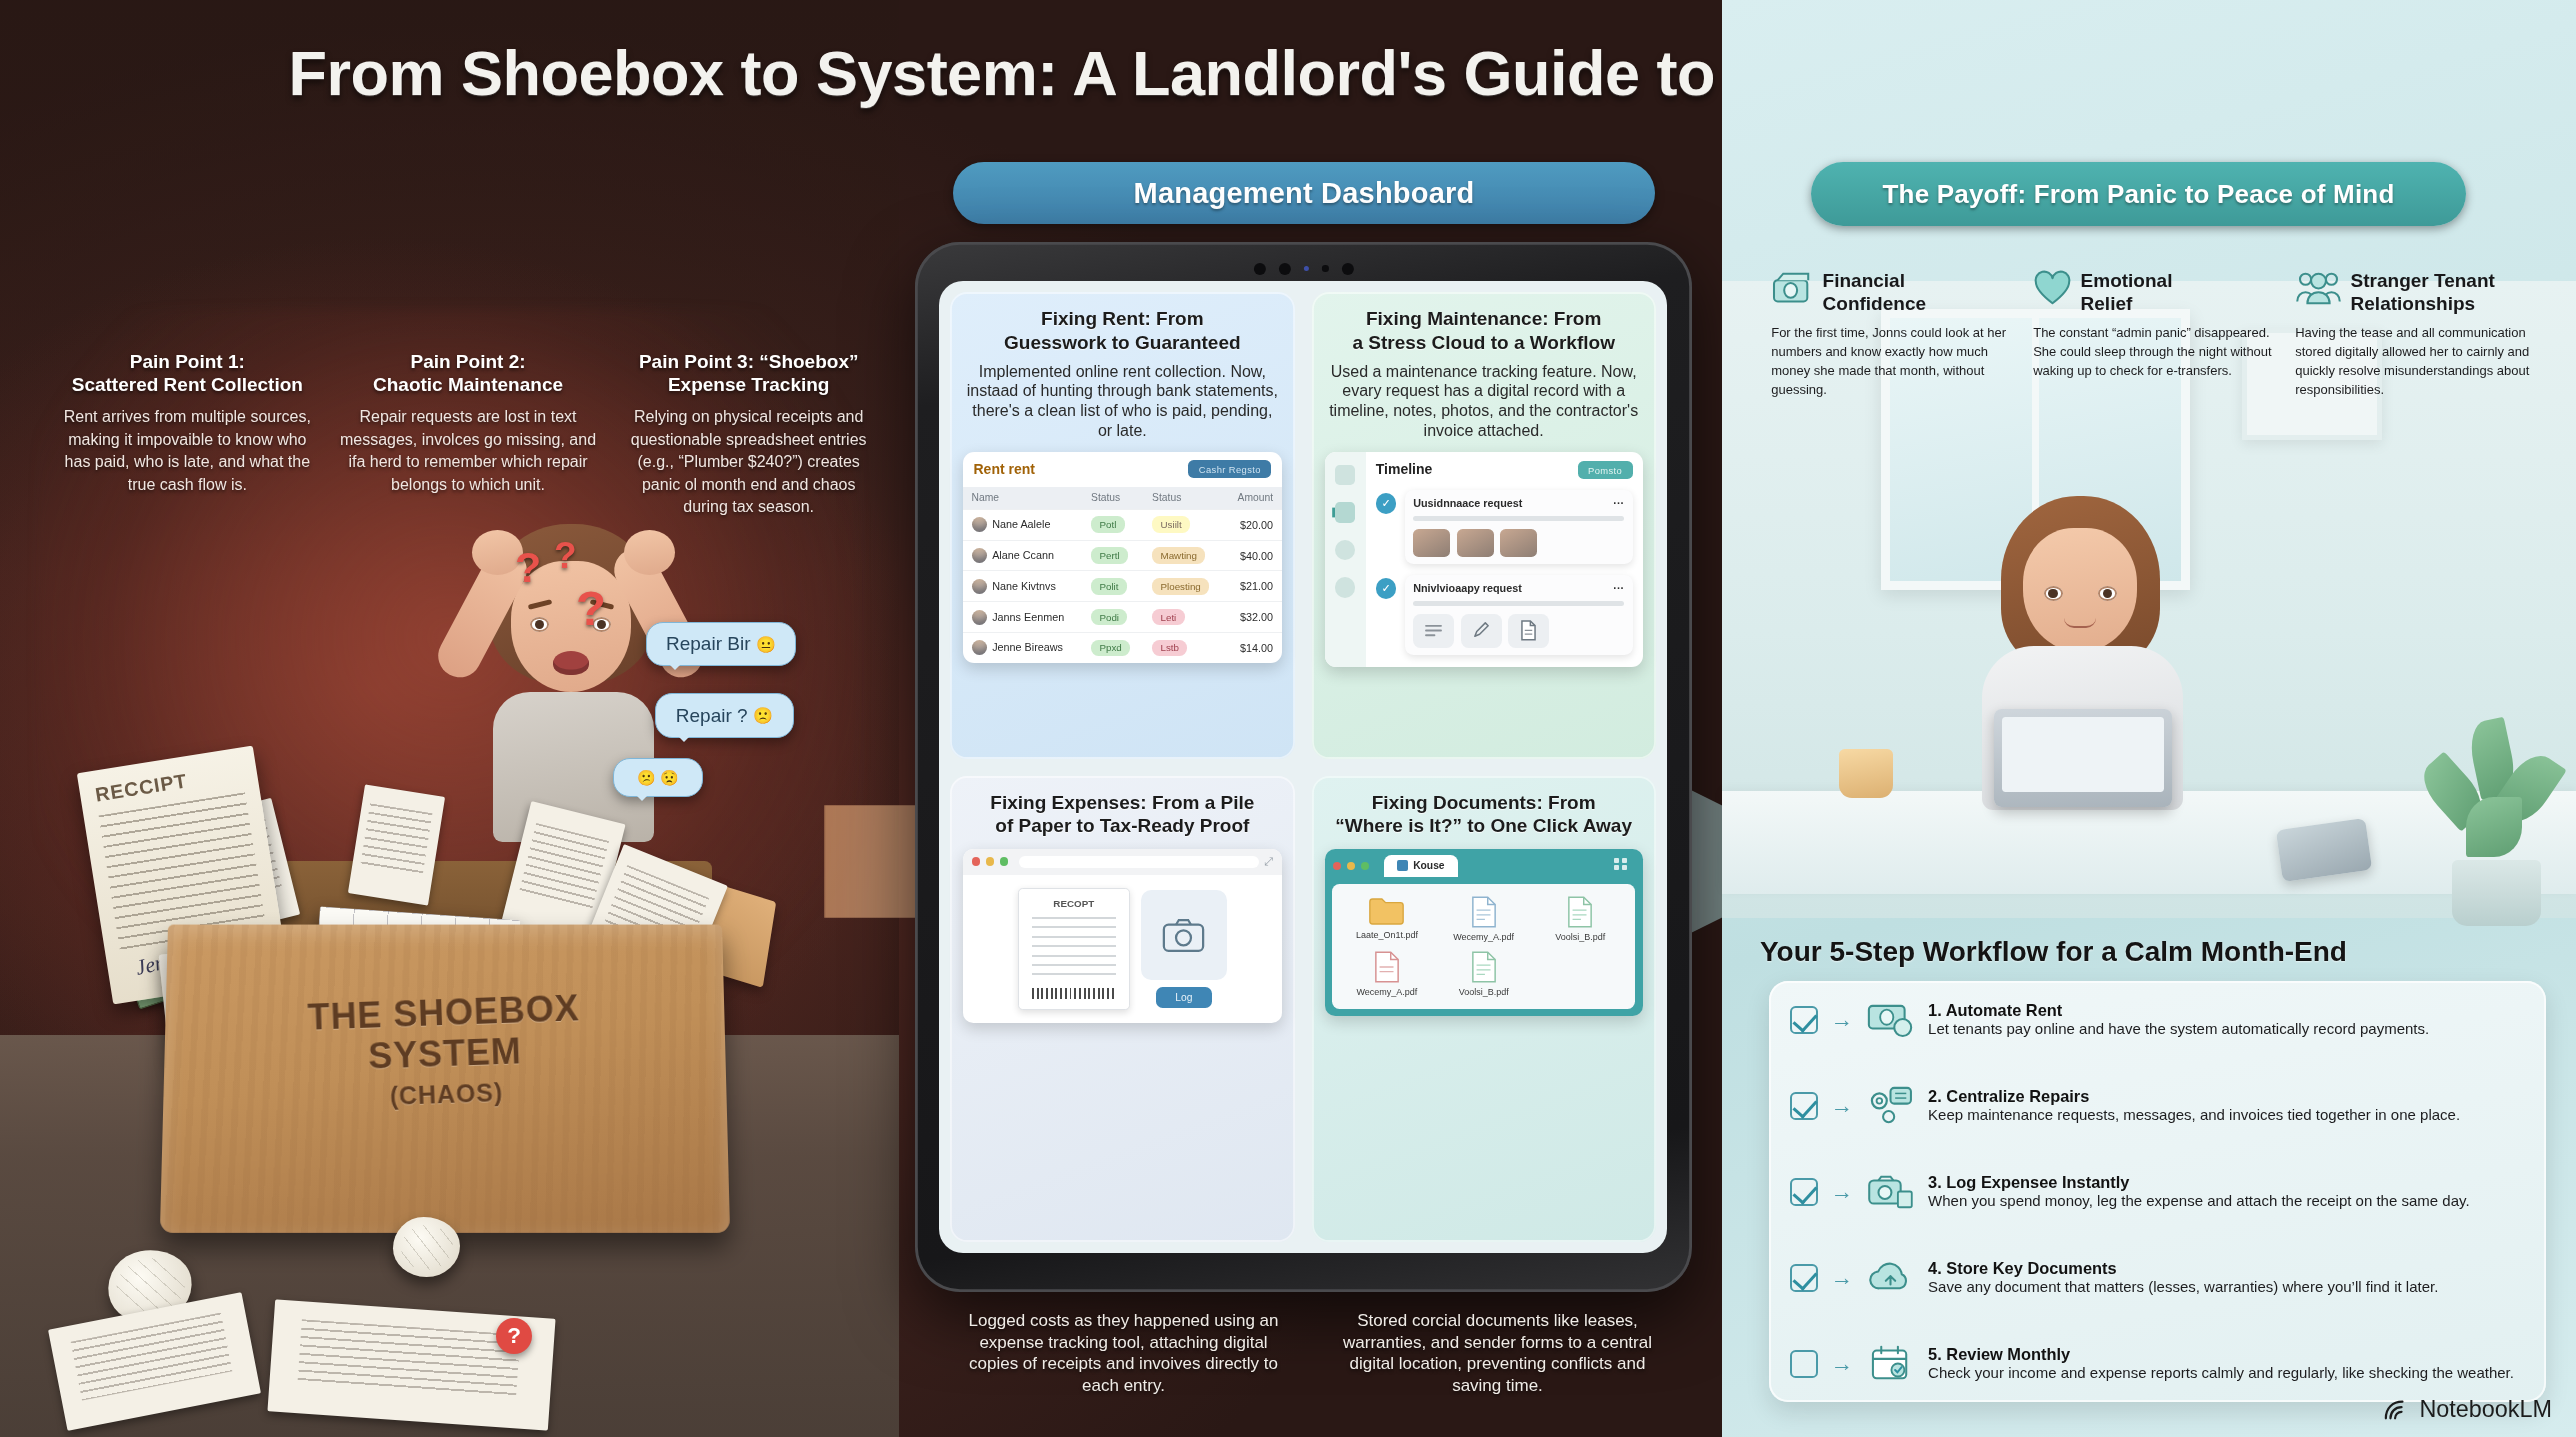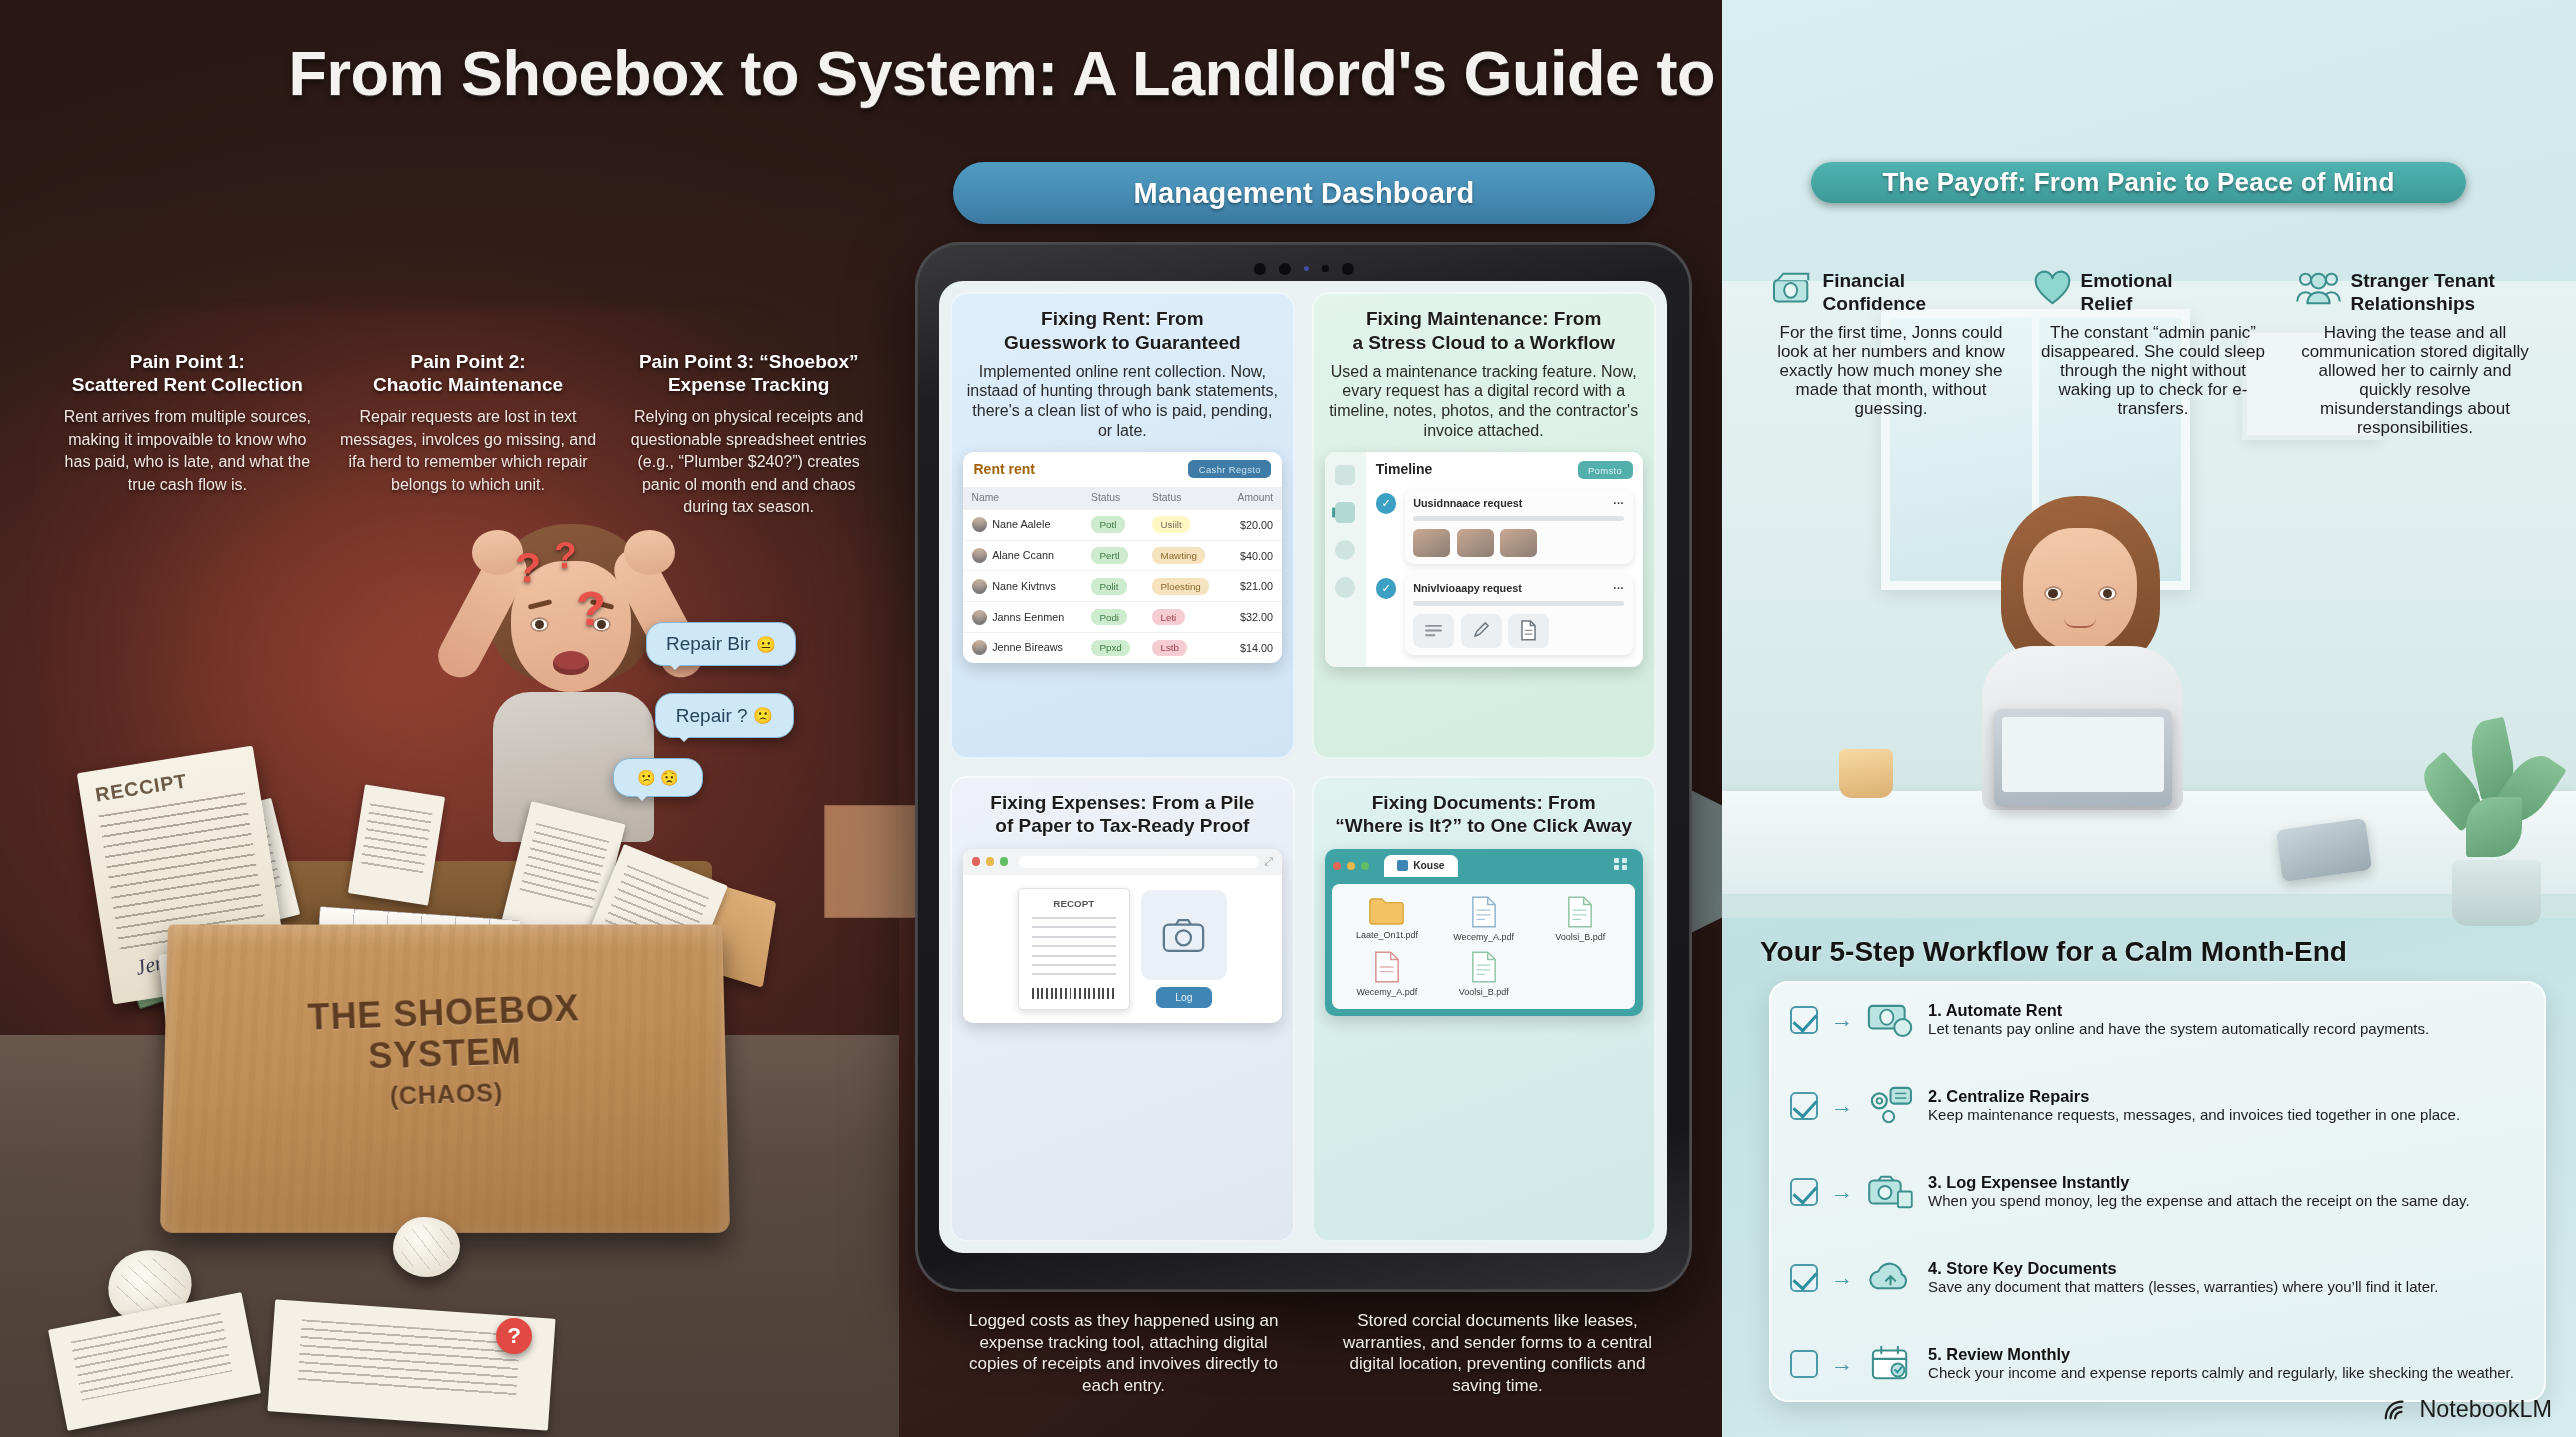--- a/index.html
+++ b/index.html
@@ -38,21 +38,21 @@
   .pill {
     position:absolute; border-radius:37px; display:flex; align-items:center; justify-content:center;
     font-weight:bold; color:#fff; letter-spacing:0.2px;
     box-shadow: 0 2.8px 9.4px rgba(0,0,0,.38);
     text-shadow: 0 1.9px 2.8px rgba(0,0,0,.35);
   }
   #pill-left { left:64px; top:162px; width:777px; height:62px; font-size:29px;
     background: linear-gradient(180deg,#c4564a 0%, #b0453c 100%); }
   #pill-mid  { left:953px; top:162px; width:702px; height:62px; font-size:29px;
     background: linear-gradient(180deg,#4f9bc0 0%, #3f80aa 100%); }
-  #pill-right{ left:1811px; top:162px; width:655px; height:41px; font-size:26px;
+  #pill-right{ left:1811px; top:162px; width:655px; height:64px; font-size:26px;
     background: linear-gradient(180deg,#4fb3b0 0%, #3e9a98 100%); }
 
   .main-title {
     position:absolute; left:0; top:37px; width:2576px; text-align:center;
     font-size:63px; font-weight:bold; color:#f3f2ee;
     text-shadow: 0 3.7px 6.6px rgba(0,0,0,.55), 0 0.9px 0 rgba(255,255,255,.25);
     letter-spacing:-0.5px;
   }
   .intro-text {
     position:absolute; left:94px; top:239px; width:730px; text-align:center;
@@ -314,21 +314,21 @@
   .pp-laptop::after{ content:""; position:absolute; inset:7.5px 8.4px 15px; background:#eef3f6; border-radius:3.7px;}
   .phone{ position:absolute; left:2279px; top:824px; width:90px; height:52px; border-radius:7.5px;
      background:linear-gradient(165deg,#c9d5da,#9aa8b0); transform:rotate(-8deg); box-shadow:0 4.7px 11.2px rgba(0,0,0,.2);}
   .mug{ position:absolute; left:1839px; top:749px; width:54px; height:49px; border-radius:5.6px 5.6px 13px 13px;
      background:linear-gradient(170deg,#f7d9a4,#dcb071);}
 
   .benefit-row{ position:absolute; left:1760px; top:270px; width:786px; display:flex; }
   .benefit{ width:262px; padding:0 11.2px; }
   .benefit .bh{ display:flex; align-items:flex-start; gap:8.4px; }
   .benefit .bh b{ font-size:19px; line-height:22.5px; color:#18181a; }
-  .benefit p{ margin-top:7.5px; font-size:17px; line-height:19px; text-align:center; color:#1d1d1f;}
+  .benefit p{ margin-top:7.5px; font-size:13px; line-height:19px; color:#1d1d1f;}
 
   .workflow-title{ position:absolute; left:1760px; top:936px; width:786px;
      font-size:28px; font-weight:bold; color:#141414; text-shadow:0 0.9px 1.9px rgba(255,255,255,.6); }
   .workflow-card{ position:absolute; left:1769px; top:981px; width:777px; height:421px;
      background:linear-gradient(170deg,#f0f7f8,#e2f0f1); border-radius:19px;
      box-shadow:0 9.4px 24px rgba(0,0,0,.12), inset 0 0 0 1.9px rgba(255,255,255,.7);
      padding:17px 20.6px; display:flex; flex-direction:column; justify-content:space-between; }
   .step{ display:flex; align-items:center; gap:13px; }
   .cbx{ width:28px;height:28px;border:2.8px solid #4a9aa8;border-radius:5.6px; position:relative; flex:0 0 auto;}
   .cbx.checked::after{ content:""; position:absolute; left:6.6px; top:1.9px; width:11.2px; height:19px;

